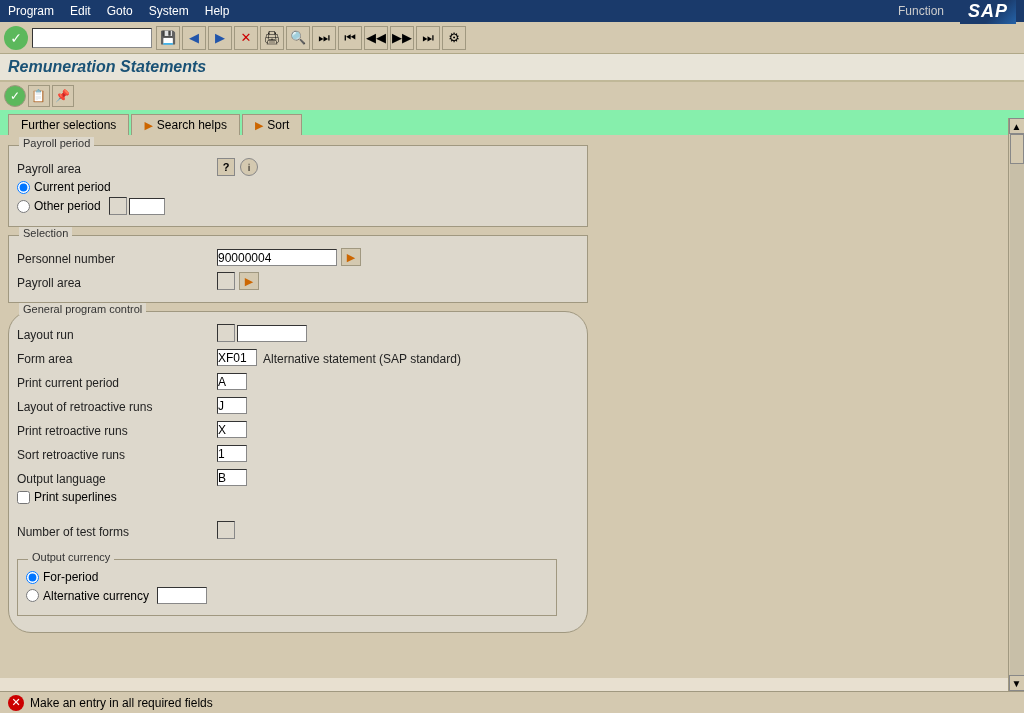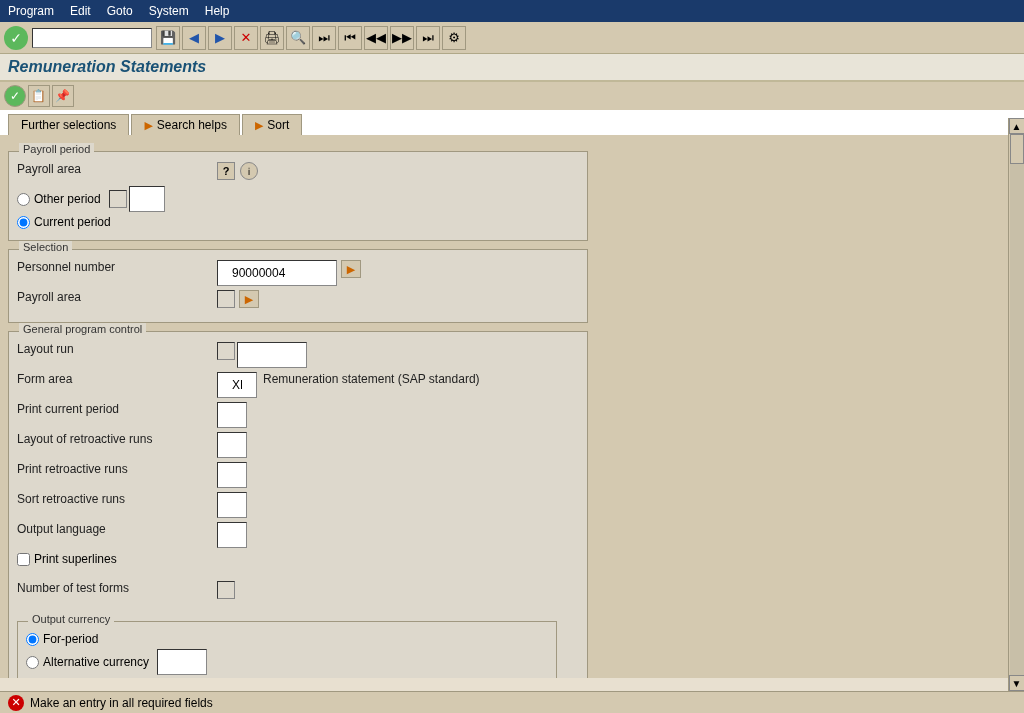--- a/index.html
+++ b/index.html
@@ -88,21 +88,21 @@
       align-items: center;
       justify-content: center;
       font-size: 12px;
     }
 
     
     .tab-bar {
       display: flex;
       padding: 4px 8px 0 8px;
       gap: 2px;
-      background: #ffffff;
+      background: #86efac;
     }
     .tab-btn {
       padding: 3px 12px;
       background: #d4c9b0;
       border: 1px solid #a09880;
       border-bottom: none;
       cursor: pointer;
       font-size: 12px;
       display: flex;
       align-items: center;
@@ -137,40 +137,40 @@
       font-size: 11px;
       color: #333;
     }
     .group-box-content {
       padding: 10px 8px 8px 8px;
     }
 
     
     .form-row {
       display: flex;
-      align-items: flex-start;
+      align-items: flex-end;
       margin-bottom: 4px;
       min-height: 20px;
     }
     .form-label {
       width: 200px;
       font-size: 12px;
       color: #222;
     }
     .form-value {
       font-size: 12px;
       color: #222;
       margin-left: 4px;
     }
     .form-input {
-      height: 26px;
+      height: 17px;
       border: 1px inset #888;
       background: white;
       font-size: 12px;
-      padding: 0 14px;
+      padding: 0 0;
     }
     .form-input-small {
       width: 18px;
       height: 18px;
       border: 1px inset #888;
       background: #ddd8cc;
     }
     .form-input-large {
       width: 120px;
     }
@@ -315,20 +315,24 @@
   </style>
 </head>
 <body>
 
 <div class="menu-bar">
   <span>Program</span>
   <span>Edit</span>
   <span>Goto</span>
   <span>System</span>
   <span>Help</span>
+  <div class="sap-logo-area">
+    <span>Function</span>
+    <div class="sap-brand">SAP</div>
+  </div>
 </div>
 
 <div class="toolbar">
   <div class="toolbar-btn" style="background:#5cb85c; border-radius:50%; border:none; color:white; font-size:14px;">✓</div>
   <input type="text" class="toolbar-input" style="">
   <div class="toolbar-btn">💾</div>
   <div class="toolbar-btn" style="color:#2255aa;">◀</div>
   <div class="toolbar-btn" style="color:#2255aa;">▶</div>
   <div class="toolbar-btn" style="color:#cc0000;">✕</div>
   <div class="toolbar-btn">🖨</div>
@@ -360,71 +364,71 @@
     <span>Search helps</span>
   </div>
   <div class="tab-btn">
     <span class="tab-arrow">▶</span>
     <span>Sort</span>
   </div>
 </div>
 
 <div class="main-content" style="height: calc(713px - 22px - 32px - 36px - 28px - 30px - 22px); overflow-y: auto; padding-right: 20px;">
 
-  <div class="group-box" style="margin-top: 10px; width: 580px;">
+  <div class="group-box" style="margin-top: 4px; width: 580px;">
     <span class="group-box-title">Payroll period</span>
     <div class="group-box-content">
       <div class="form-row">
         <span class="form-label">Payroll area</span>
         <div class="qmark-btn">?</div>
         <div class="circle-btn" style="margin-left:2px;">ℹ</div>
+      </div>
+      <div class="radio-row">
+        <input type="radio" name="period" checked="" style="">
+        <span class="radio-label">Current period</span>
       </div>
       <div class="radio-row">
         <input type="radio" name="period" style="">
         <span class="radio-label">Other period</span>
         <div class="form-input-small" style="margin-left: 8px;"></div>
         <input type="text" class="form-input" style="width: 36px; margin-left: 2px;">
       </div>
-      <div class="radio-row">
-        <input type="radio" name="period" checked="" style="">
-        <span class="radio-label">Current period</span>
-      </div>
     </div>
   </div>
 
   <div class="group-box" style="width: 580px; margin-top: 6px;">
     <span class="group-box-title">Selection</span>
     <div class="group-box-content">
       <div class="form-row">
         <span class="form-label">Personnel number</span>
         <input type="text" class="form-input form-input-large" value="90000004" style="width: 120px;">
         <div class="arrow-btn">▶</div>
       </div>
       <div class="form-row">
         <span class="form-label">Payroll area</span>
         <div class="form-input-small"></div>
         <div class="arrow-btn">▶</div>
       </div>
     </div>
   </div>
 
-  <div class="group-box" style="width: 580px; margin-top: 6px;">
+  <div class="group-box" style="width: 580px; margin-top: 6px; border-radius: 23px;">
     <span class="group-box-title">General program control</span>
     <div class="group-box-content">
 
       <div class="form-row">
         <span class="form-label">Layout run</span>
         <div class="form-input-small"></div>
         <input type="text" class="form-input" style="width: 70px; margin-left: 2px;">
       </div>
 
       <div class="form-row">
         <span class="form-label">Form area</span>
         <input type="text" class="form-input" style="width: 40px;" value="XF01">
-        <span class="form-value" style="margin-left:6px;">Remuneration statement (SAP standard)</span>
+        <span class="form-value" style="margin-left:6px;">Alternative statement (SAP standard)</span>
       </div>
 
       <div class="form-row">
         <span class="form-label">Print current period</span>
         <input type="text" class="form-input" style="width: 30px;" value="A">
       </div>
 
       <div class="form-row">
         <span class="form-label">Layout of retroactive runs</span>
         <input type="text" class="form-input" style="width: 30px;" value="J">

